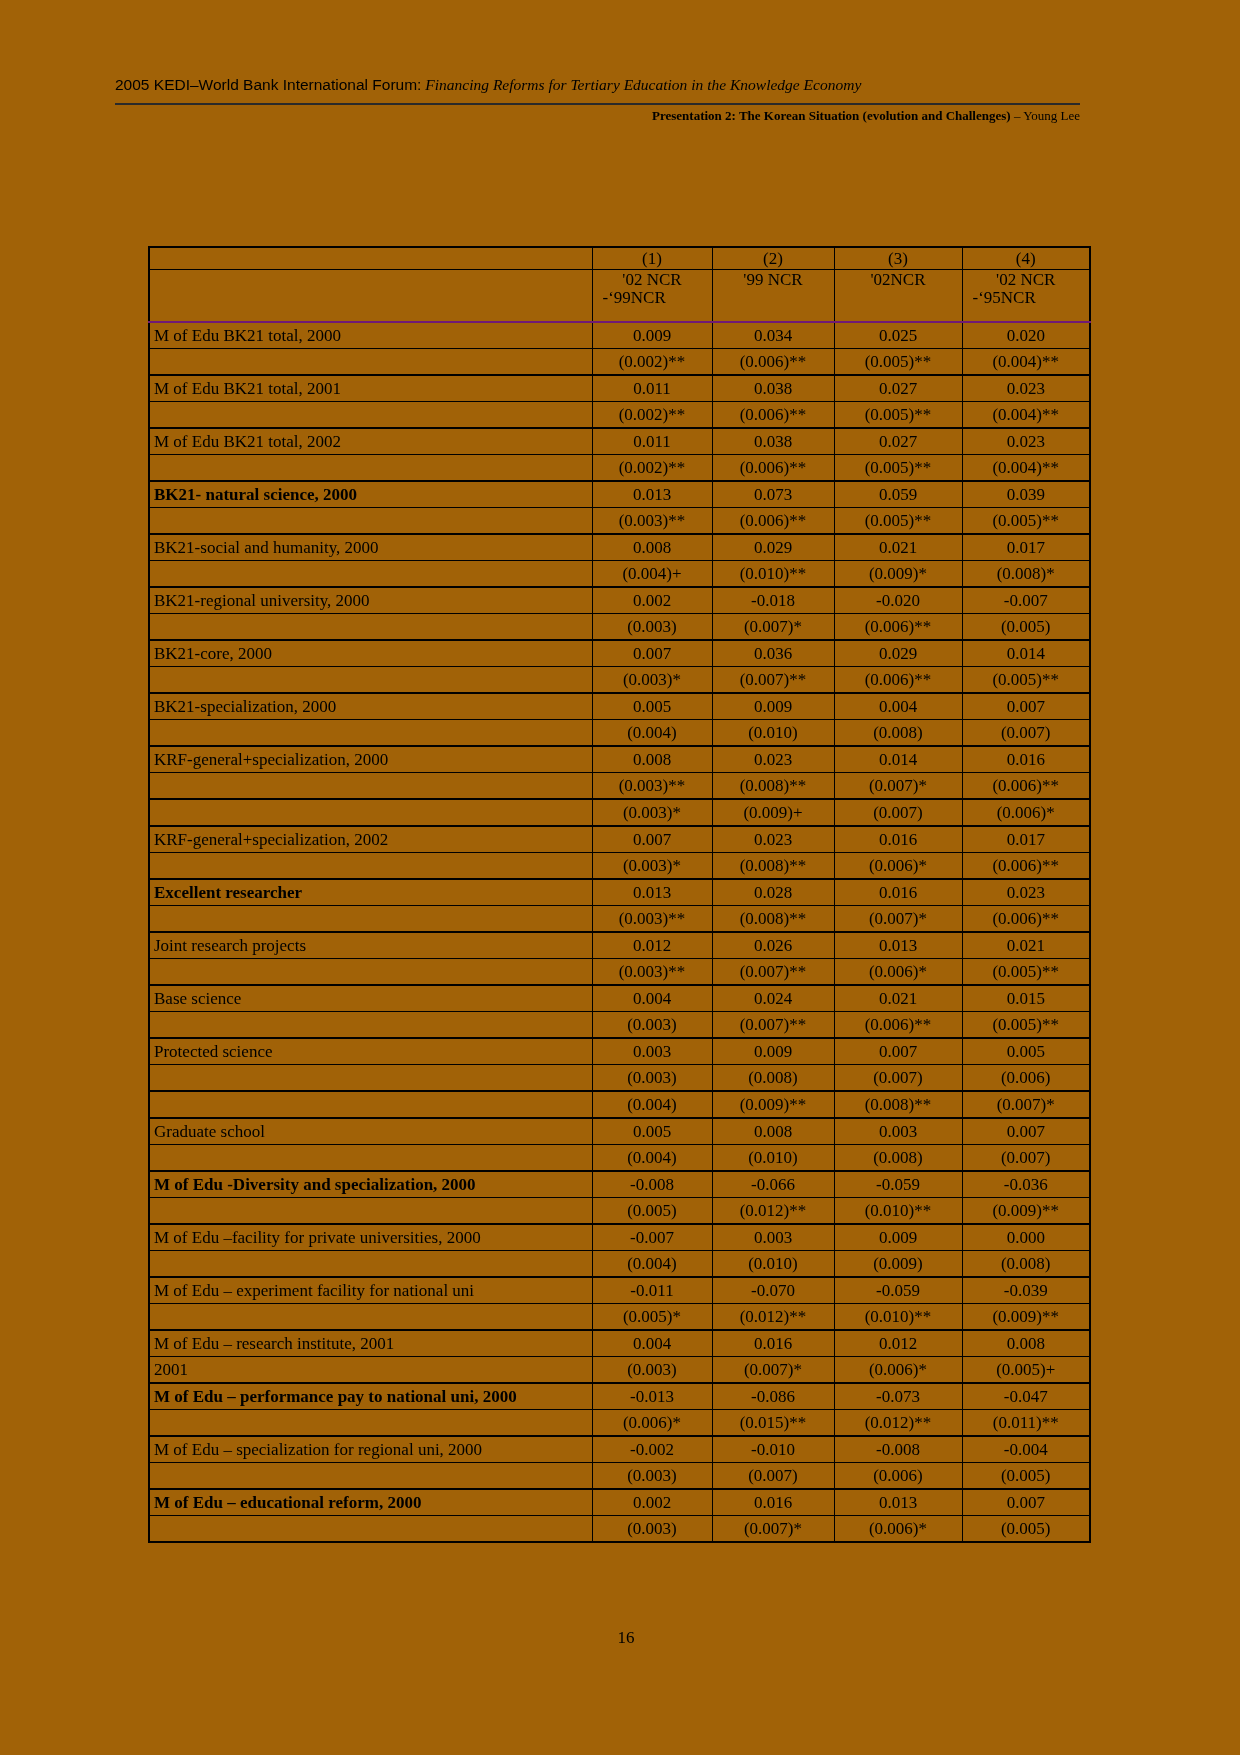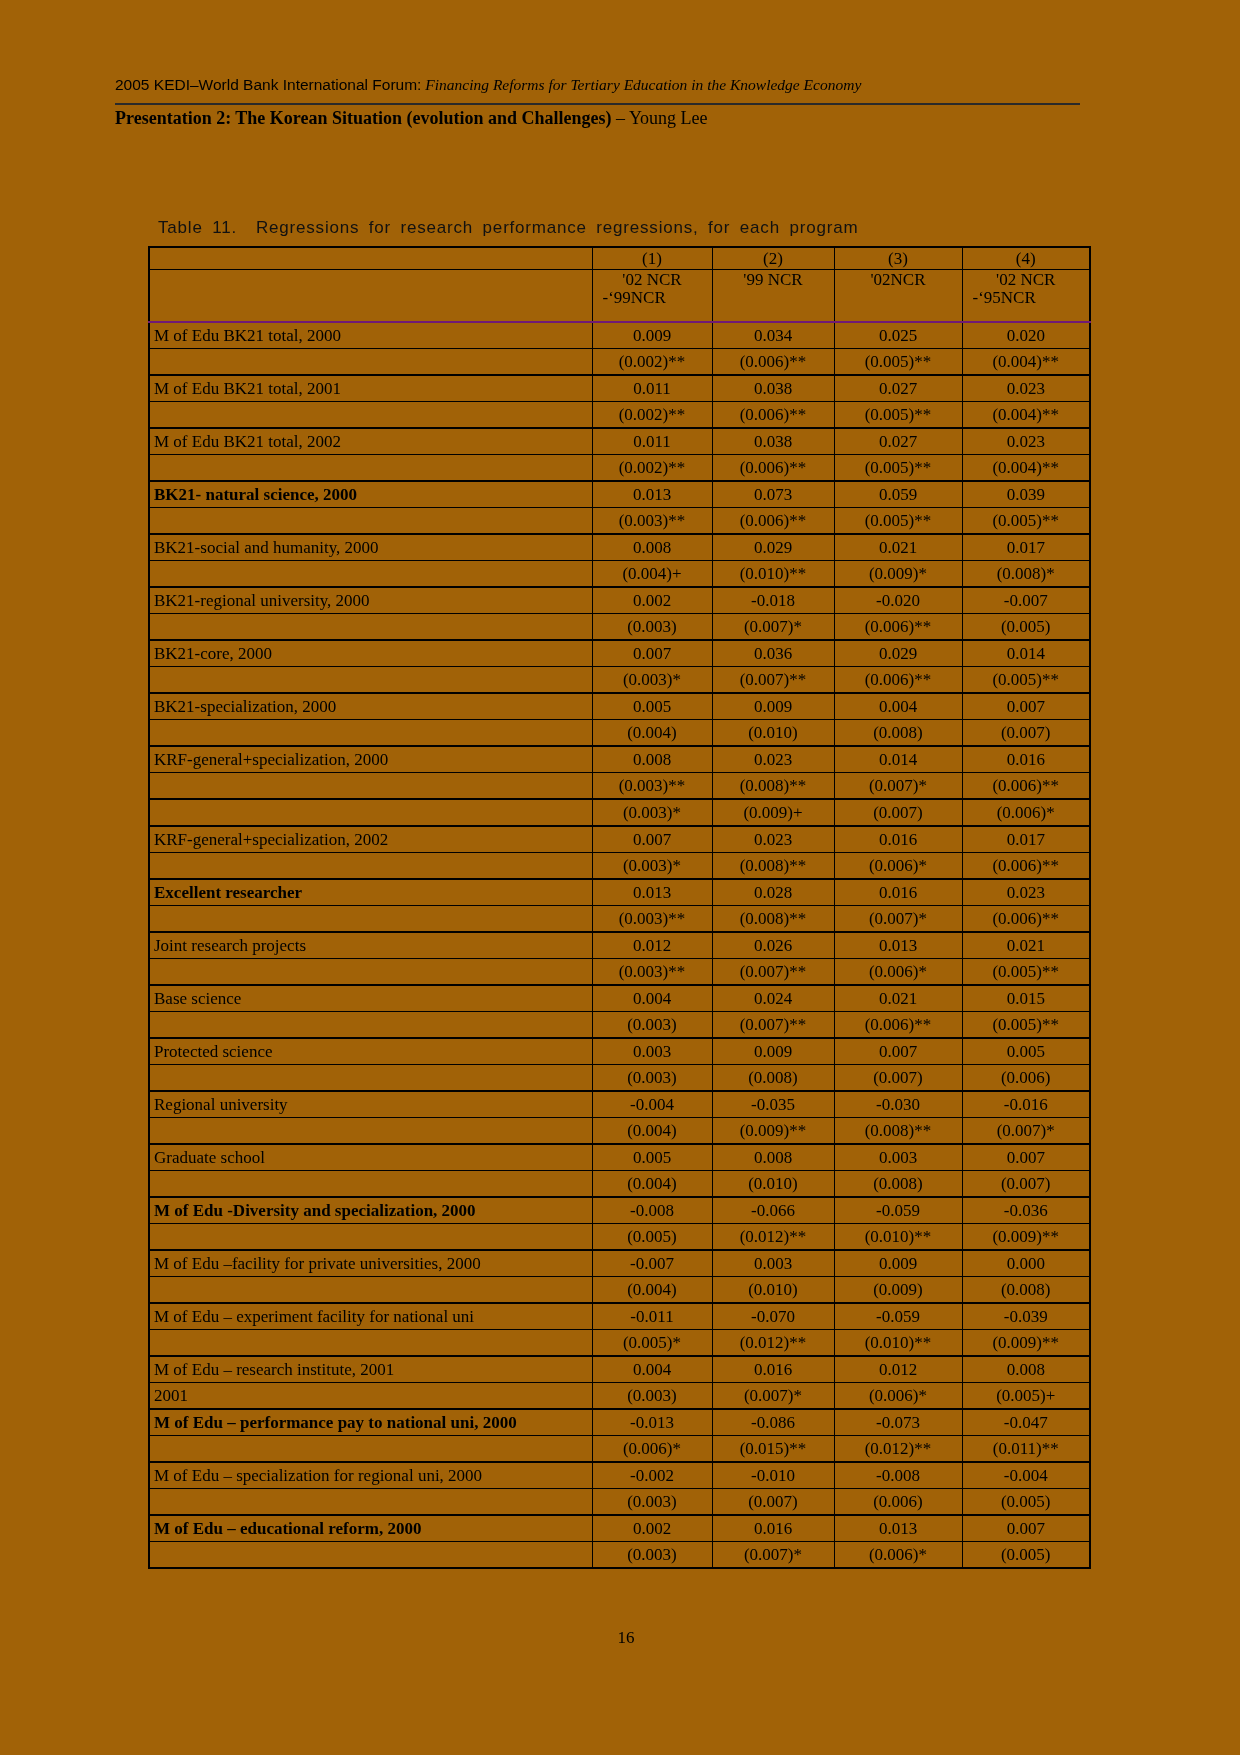--- a/index.html
+++ b/index.html
@@ -11,21 +11,21 @@
     font-family:"Liberation Serif","DejaVu Serif",serif;
     color:#000;
     overflow:hidden;
   }
   
   .doc-header{position:absolute;left:115px;top:76px;width:965px;}
   .doc-header .line1{font-size:15.5px;white-space:nowrap;}
   .doc-header .line1 .forum{font-family:"Liberation Sans","DejaVu Sans",sans-serif;}
   .doc-header .line1 .subtitle{font-style:italic;font-family:"Liberation Serif","DejaVu Serif",serif;}
   .doc-header .rule{margin-top:8px;border-bottom:2px solid #2a2a2a;height:1px;}
-  .doc-header .line2{margin-top:3px;font-size:18px;white-space:nowrap;}
+  .doc-header .line2{margin-top:3px;text-align:right;font-size:13px;white-space:nowrap;}
   .doc-header .line2 .pres{font-weight:bold;}
   
   .table-title{
     position:absolute;left:158px;top:218px;
     font-family:"Liberation Sans","DejaVu Sans",sans-serif;
     font-size:17px;letter-spacing:0.8px;word-spacing:4px;
     white-space:pre;color:#111;
   }
   
   table.reg{
@@ -59,21 +59,20 @@
 <body>
 
 <div class="page">
 
   <div class="doc-header">
     <div class="line1"><span class="forum">2005 KEDI–World Bank International Forum:</span><span class="subtitle"> Financing Reforms for Tertiary Education in the Knowledge Economy</span></div>
     <div class="rule"></div>
     <div class="line2"><span class="pres">Presentation 2: The Korean Situation (evolution and Challenges)</span><span> – Young Lee</span></div>
   </div>
 
-  <div class="table-title">Table 11.  Regressions for research performance regressions, for each program</div>
 
   <table class="reg">
     <colgroup>
       <col style="width:443px">
         <col style="width:120px">
         <col style="width:122px">
         <col style="width:128px">
         <col style="width:128px">
     </colgroup>
     <thead>
@@ -289,27 +288,20 @@
           <td class="val">0.007</td>
           <td class="val">0.005</td>
         </tr>
         <tr class="se-row">
           <td class="lbl"></td>
           <td class="val">(0.003)</td>
           <td class="val">(0.008)</td>
           <td class="val">(0.007)</td>
           <td class="val">(0.006)</td>
         </tr>
-        <tr class="coef-row">
-          <td class="lbl indent">Regional university</td>
-          <td class="val">-0.004</td>
-          <td class="val">-0.035</td>
-          <td class="val">-0.030</td>
-          <td class="val">-0.016</td>
-        </tr>
         <tr class="se-row">
           <td class="lbl"></td>
           <td class="val">(0.004)</td>
           <td class="val">(0.009)**</td>
           <td class="val">(0.008)**</td>
           <td class="val">(0.007)*</td>
         </tr>
         <tr class="coef-row">
           <td class="lbl indent">Graduate school</td>
           <td class="val">0.005</td>

